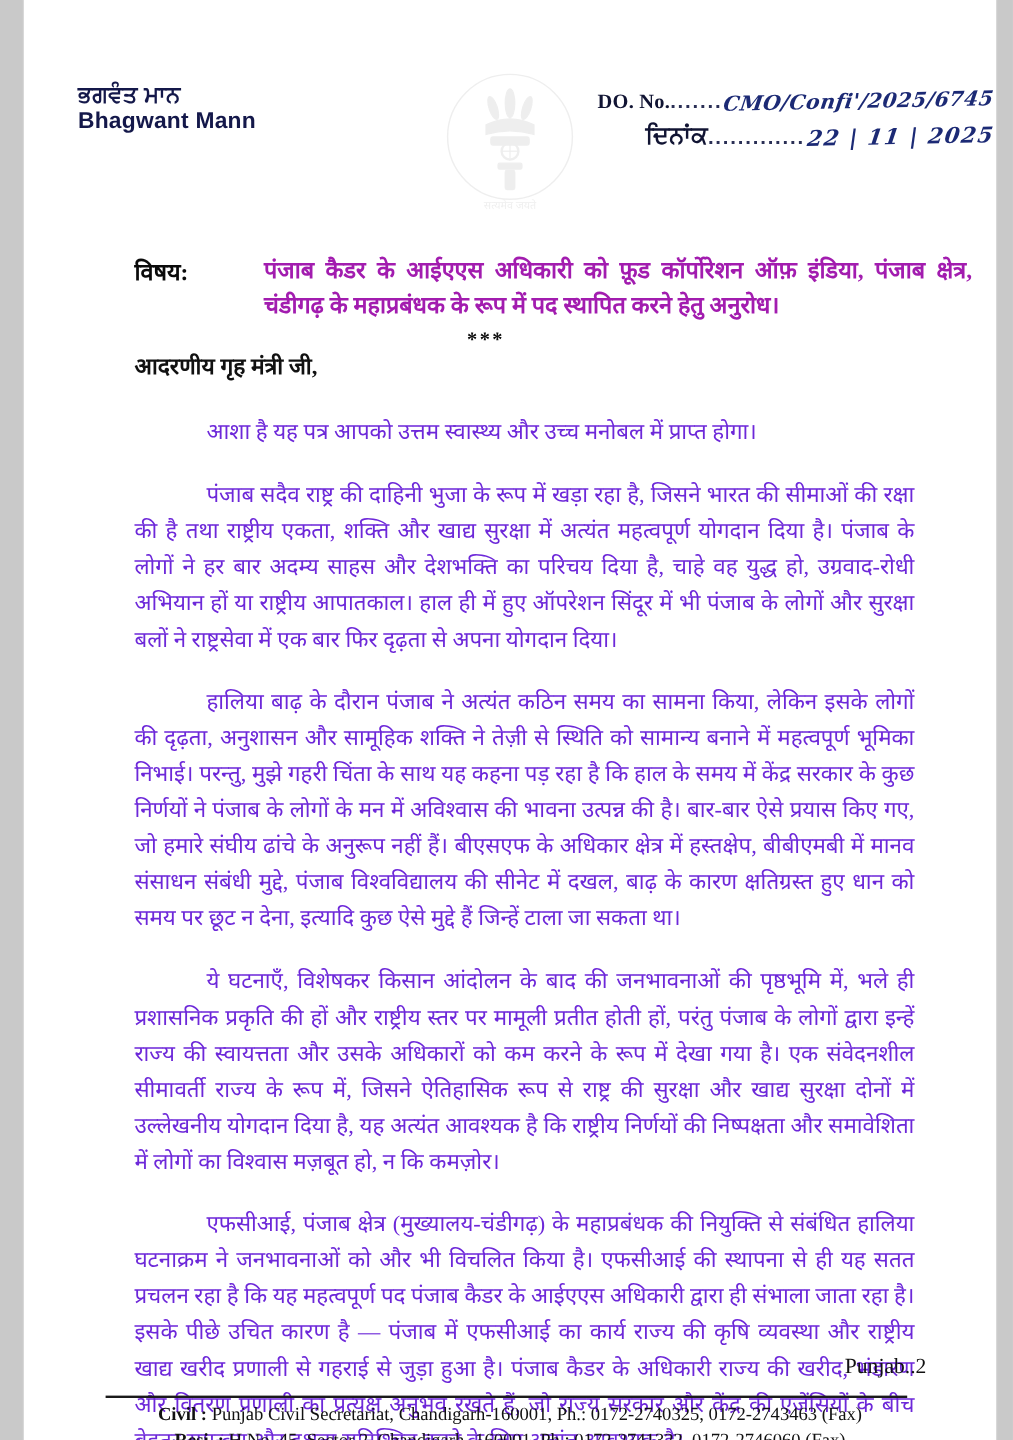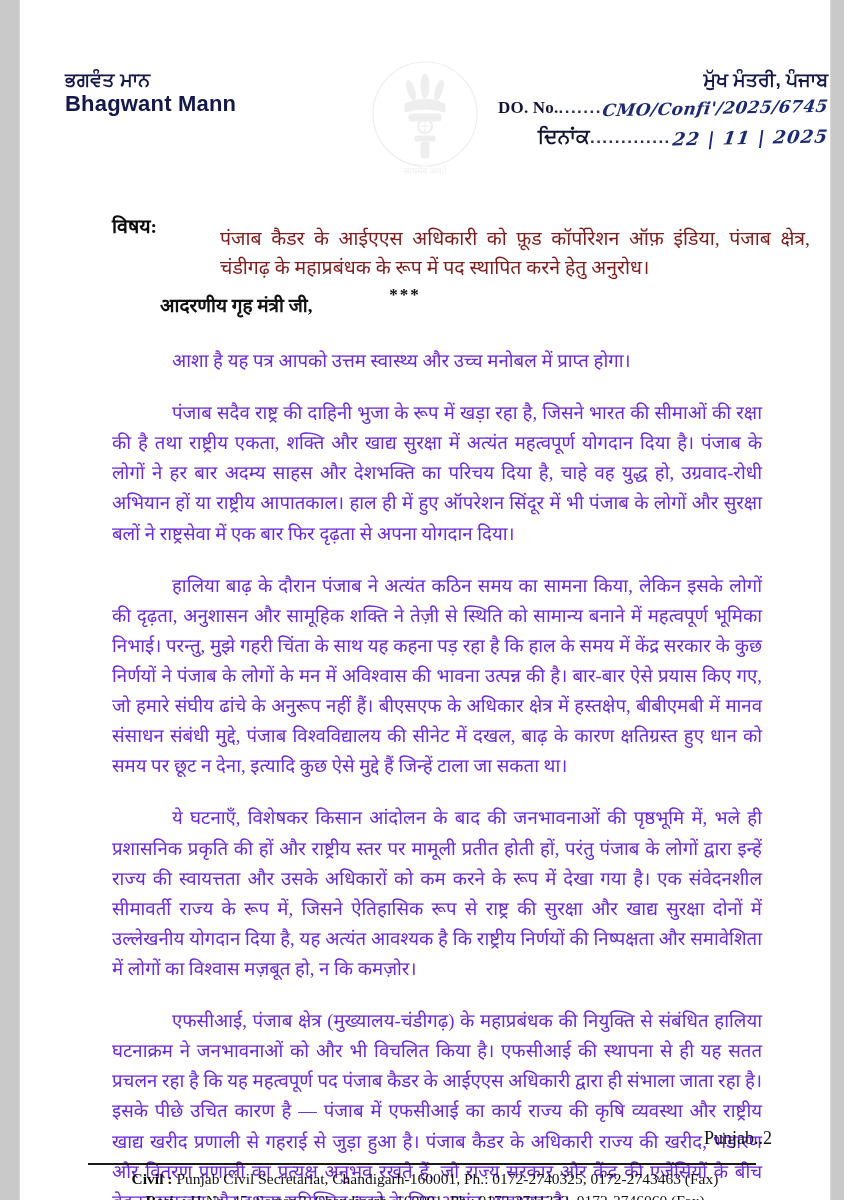--- a/index.html
+++ b/index.html
@@ -49,21 +49,21 @@
     position: absolute;
     left: 45px;
     top: 0px;
     color: #14184a;
     font-family: "Liberation Sans", "DejaVu Sans", sans-serif;
     font-weight: bold;
     line-height: 1.18;
     letter-spacing: 0.2px;
   }
   .lh-left .gurmukhi { font-size: 19px; }
-  .lh-left .roman    { font-size: 22px; text-align: right; }
+  .lh-left .roman    { font-size: 19px; text-align: right; }
 
   .lh-right {
     position: absolute;
     right: 22px;
     top: 0px;
     width: 330px;
     text-align: right;
     color: #14184a;
     font-family: "Liberation Sans", "DejaVu Sans", sans-serif;
     font-weight: bold;
@@ -126,27 +126,26 @@
   }
   .subj-label {
     flex: 0 0 auto;
     width: 108px;
     font-weight: bold;
     font-size: 19.5px;
     color: #0b0b0b;
   }
   .subj-text {
     flex: 1 1 auto;
-    font-weight: normal;
+    font-weight: bold;
     font-size: 19.5px;
     line-height: 1.5;
-    color: #7f1d1d;
+    color: #a21caf;
     text-align: justify;
     text-justify: inter-word;
-    margin-top: 12px;
   }
   .stars {
     text-align: center;
     font-weight: bold;
     font-size: 17px;
     letter-spacing: 2px;
     margin-top: 2px;
     color: #0b0b0b;
     padding-right: 40px;
   }
@@ -156,21 +155,20 @@
     position: absolute;
     left: 92px;
     top: 292px;
     width: 650px;
     color: #111;
   }
   .salutation {
     font-size: 19px;
     font-weight: 600;
     margin-bottom: 28px;
-    margin-left: 48px;
   }
   .para {
     font-size: 18.6px;
     line-height: 1.62;
     text-align: justify;
     text-justify: inter-word;
     text-indent: 60px;
     margin: 0 0 22px 0;
     color: #6d28d9;
   }
@@ -230,21 +228,20 @@
   </svg>
 
   <div id="letterhead">
 
     <div class="lh-left">
       <div class="gurmukhi">ਭਗਵੰਤ ਮਾਨ</div>
       <div class="roman">Bhagwant Mann</div>
     </div>
 
     <div class="lh-right">
-      <div class="gurmukhi">ਮੁੱਖ ਮੰਤਰੀ, ਪੰਜਾਬ</div>
 
       <div class="refline">
         <span class="lbl">DO. No.</span>
         <span class="dotfill">.......................</span>
         <span class="hand">CMO/Confi'/2025/6745</span>
       </div>
 
       <div class="refline date">
         <span class="lbl">ਦਿਨਾਂਕ</span>
         <span class="dotfill">.............</span>

